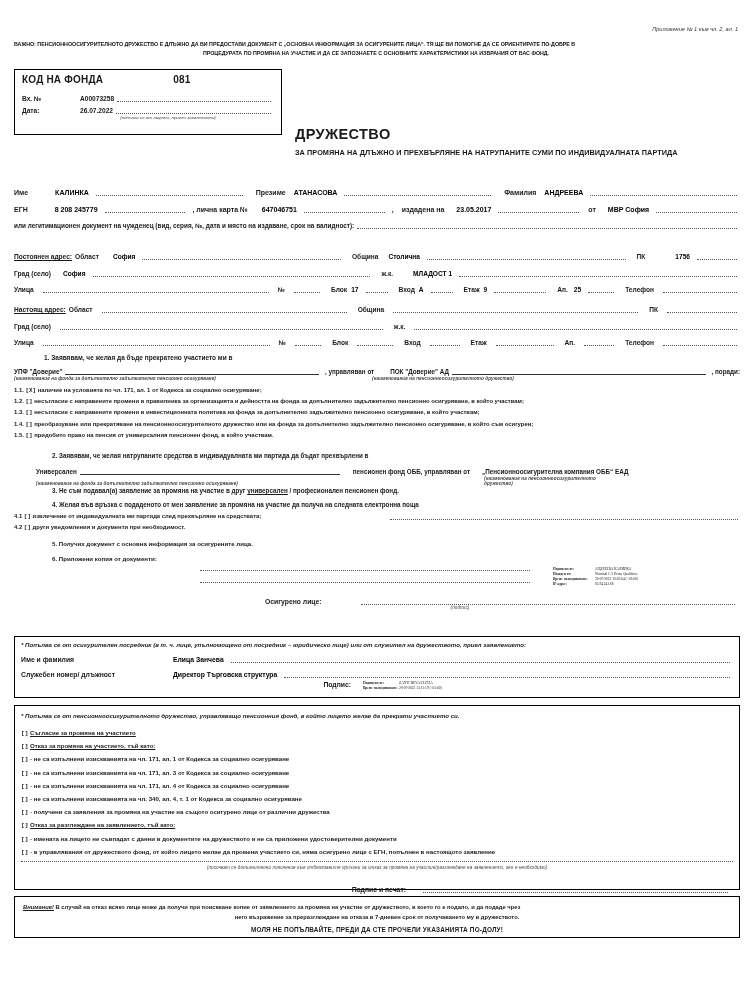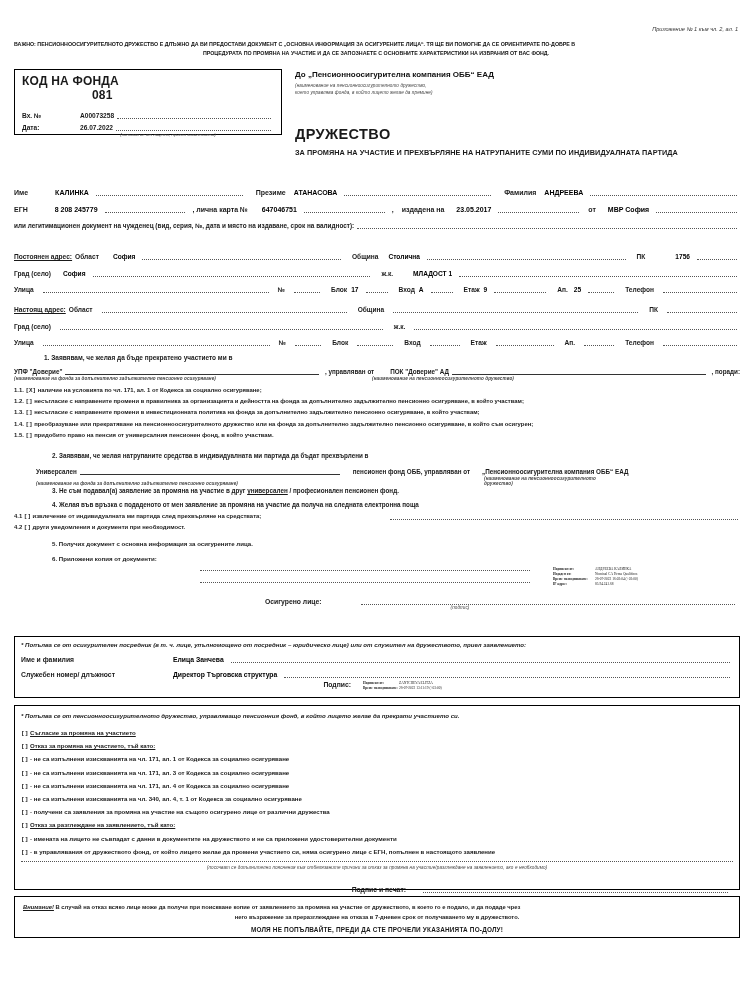--- a/index.html
+++ b/index.html
@@ -59,21 +59,21 @@
   }
   .hdr-warn .l2 { display: block; text-align: center; }
 
   
   .fundbox {
     position: absolute; left: 14px; top: 69px;
     width: 268px; height: 66px;
     border: 1px solid #000;
     padding: 4px 7px 0 7px;
   }
-  .fundbox .title { display: flex; font-size: 12px; font-weight: 700; letter-spacing: .2px; flex-direction: column;}
+  .fundbox .title { display: flex; font-size: 10px; font-weight: 700; letter-spacing: .2px;}
   .fundbox .title .code { margin-left: 70px; font-weight: 600; }
   .fundbox .fr { display: flex; align-items: flex-end; font-size: 6.6px; font-weight: 700; margin-top: 7px; }
   .fundbox .fr .k { width: 46px; }
   .fundbox .fr .v { font-weight: 600; padding-left: 12px;}
   .fundbox .note { font-size: 4.4px; font-style: italic; text-align: center; color: #444; margin-top: 1px; padding-left:40px;}
 
   
   .addressee {
     position: absolute; left: 295px; top: 70px; right: 10px;
   }
@@ -158,31 +158,24 @@
       <span class="dots"></span>
     </div>
     <div class="fr" style="margin-top:2px">
       <span class="k">Дата:</span>
       <span class="v">26.07.2022</span>
       <span class="dots"></span>
     </div>
     <div class="note">(попълва се от лицето, приело заявлението)</div>
   </div>
 
-  <div class="addressee">
-    <div class="to">До „Пенсионноосигурителна компания ОББ“ ЕАД</div>
-    <div class="sub">
-      <div class="tiny-italic">(наименование на пенсионноосигурителното дружество,</div>
-      <div class="tiny-italic">което управлява фонда, в който лицето желае да премине)</div>
-    </div>
-  </div>
 
   <div class="doctitle">
     <h1>ДРУЖЕСТВО</h1>
-    <div class="s1">ЗА ПРОМЯНА НА УЧАСТИЕ И ПРЕХВЪРЛЯНЕ НА НАТРУПАНИТЕ СУМИ ПО ИНДИВИДУАЛНАТА ПАРТИДА</div>
+    <div class="s1">ЗА ПРОМЯНА НА ДЛЪЖНО И ПРЕХВЪРЛЯНЕ НА НАТРУПАНИТЕ СУМИ ПО ИНДИВИДУАЛНАТА ПАРТИДА</div>
   </div>
 
   <div class="names">
     <div class="r">
       <span class="lbl">Име</span>
       <span class="val" style="padding-left:27px">КАЛИНКА</span>
       <span class="dots"></span>
       <span class="lbl" style="padding-left:10px">Презиме</span>
       <span class="val" style="padding-left:8px">АТАНАСОВА</span>
       <span class="dots"></span>

